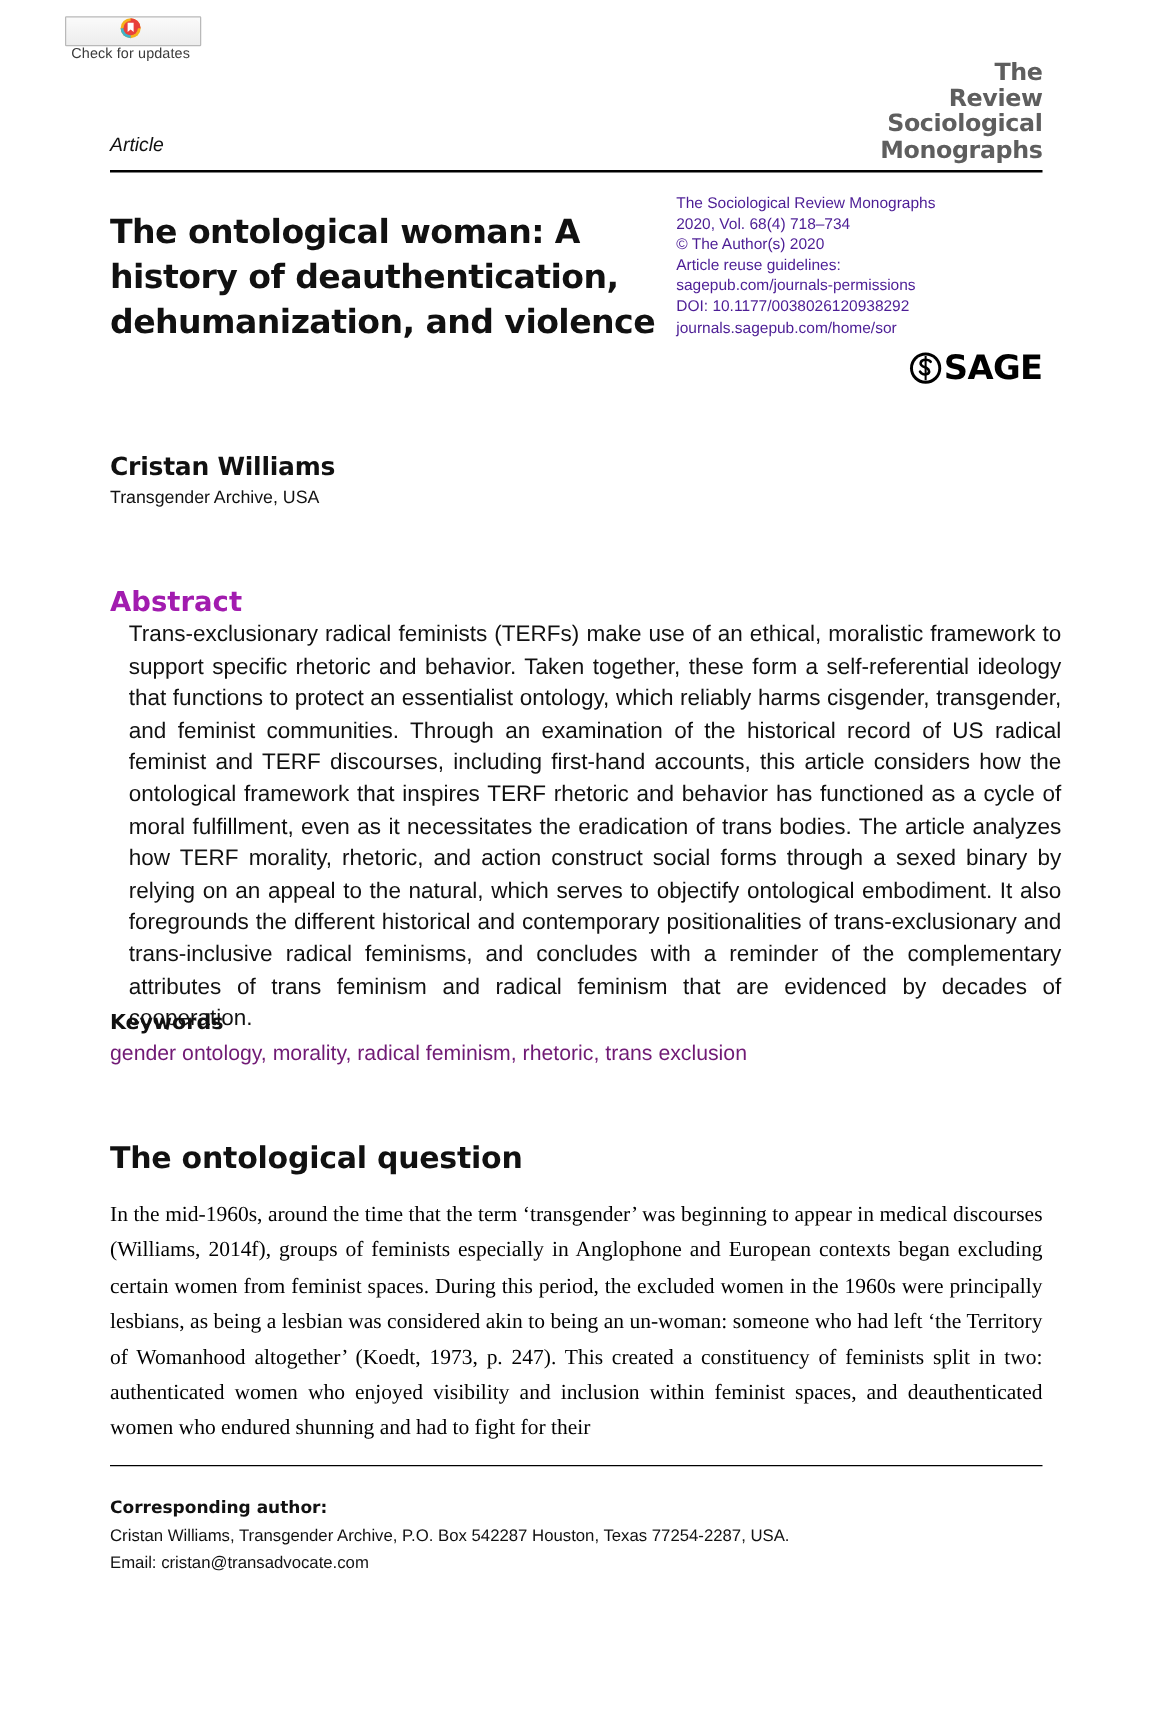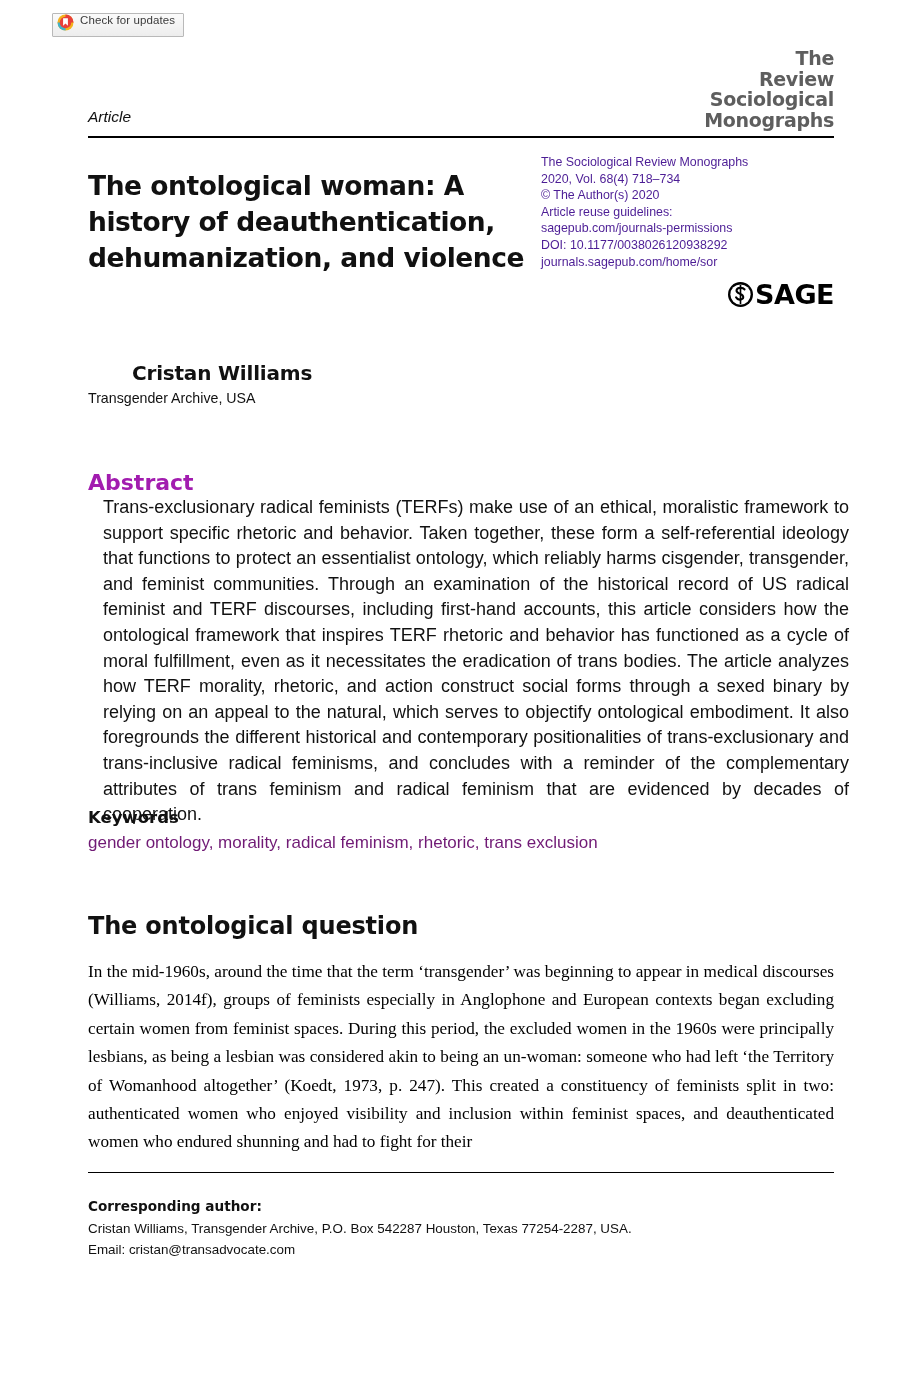--- a/index.html
+++ b/index.html
@@ -22,26 +22,28 @@
     height: 1382px;
   }
 
   
   .crossmark {
     position: absolute;
     left: 52px;
     top: 13px;
     height: 24px;
     display: flex;
+    align-items: center;
     gap: 6px;
     padding: 0 8px 0 4px;
     border: 1px solid #b9b9b9;
     background: linear-gradient(180deg,#fbfbfb 0%, #ededed 100%);
     border-radius: 1px;
     box-sizing: border-box;
+    flex-direction: column;
   }
   .crossmark-icon {
     width: 17px;
     height: 17px;
     flex: 0 0 auto;
     display: block;
   }
   .crossmark-label {
     font-size: 11.5px;
     color: #3a3a3a;
@@ -145,21 +147,20 @@
   
   .author-name {
     position: absolute;
     left: 88px;
     top: 361px;
     font-family: "DejaVu Sans", sans-serif;
     font-weight: bold;
     font-size: 20px;
     letter-spacing: -0.2px;
     color: #111;
-    margin-left: 44px;
   }
   .author-affil {
     position: absolute;
     left: 88px;
     top: 390px;
     font-size: 14.2px;
     color: #111;
     font-family: "Liberation Sans", sans-serif;
   }
 

